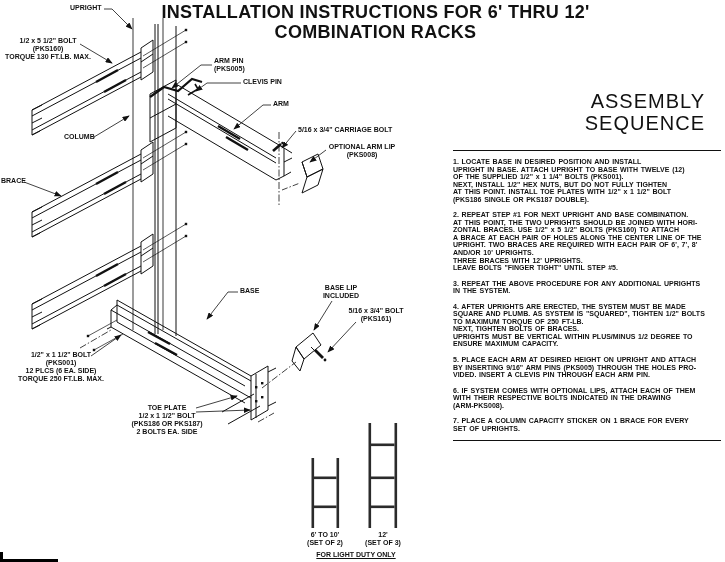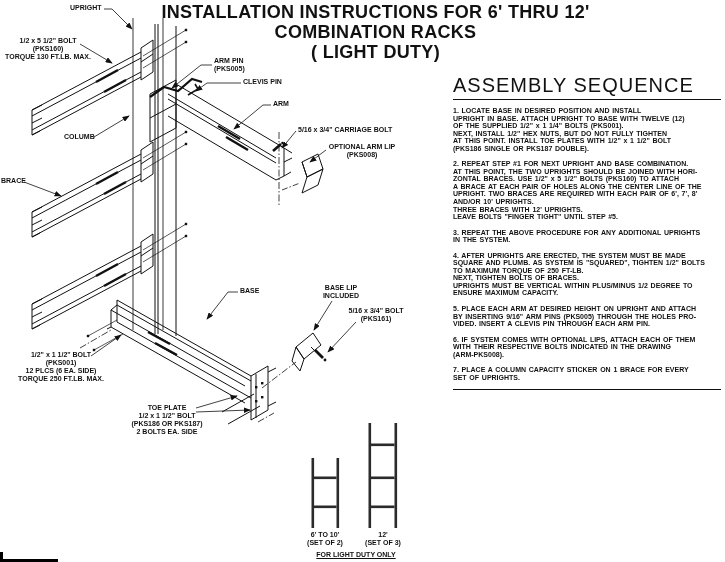--- a/index.html
+++ b/index.html
@@ -13,21 +13,21 @@
   }
   .ctr{text-align:center;}
   #title{
     position:absolute;left:138px;top:2px;width:475px;text-align:center;
     font-weight:bold;font-size:18px;line-height:20px;letter-spacing:.3px;
   }
   #assembly{
     position:absolute;left:453px;top:74px;width:268px;
   }
   #assembly h2{
-    margin:0;font-size:20px;font-weight:normal;text-align:left;
+    margin:16px;font-size:20px;font-weight:normal;text-align:right;
     letter-spacing:1px;line-height:22px;
   }
   .rule{border:0;border-top:1.6px solid #111;margin:3px 0 0 0;}
   #steps{margin-top:7px;}
   #steps p{
     margin:0 0 8px 0;font-size:7px;font-weight:bold;line-height:7.55px;
     white-space:pre-line;word-spacing:.8px;
   }
   #bottom-rule{margin-top:2px;}
   #footer-note{text-decoration:underline;}
@@ -35,21 +35,20 @@
   .edge{position:absolute;background:#000;}
 </style>
 </head>
 <body>
 
 <div id="page">
 
   <div id="title">
     <div>INSTALLATION INSTRUCTIONS FOR 6' THRU 12'</div>
     <div>COMBINATION RACKS</div>
-    <div>( LIGHT DUTY)</div>
   </div>
 
   <svg width="460" height="562" viewBox="0 0 460 562">
     <defs>
       <marker id="arr" markerWidth="9" markerHeight="7" refX="8" refY="3.5" orient="auto">
         <path d="M0,0 L9,3.5 L0,7 Z" fill="#111"></path>
       </marker>
     </defs>
 
     <g stroke="#111" stroke-width="1" fill="none">

